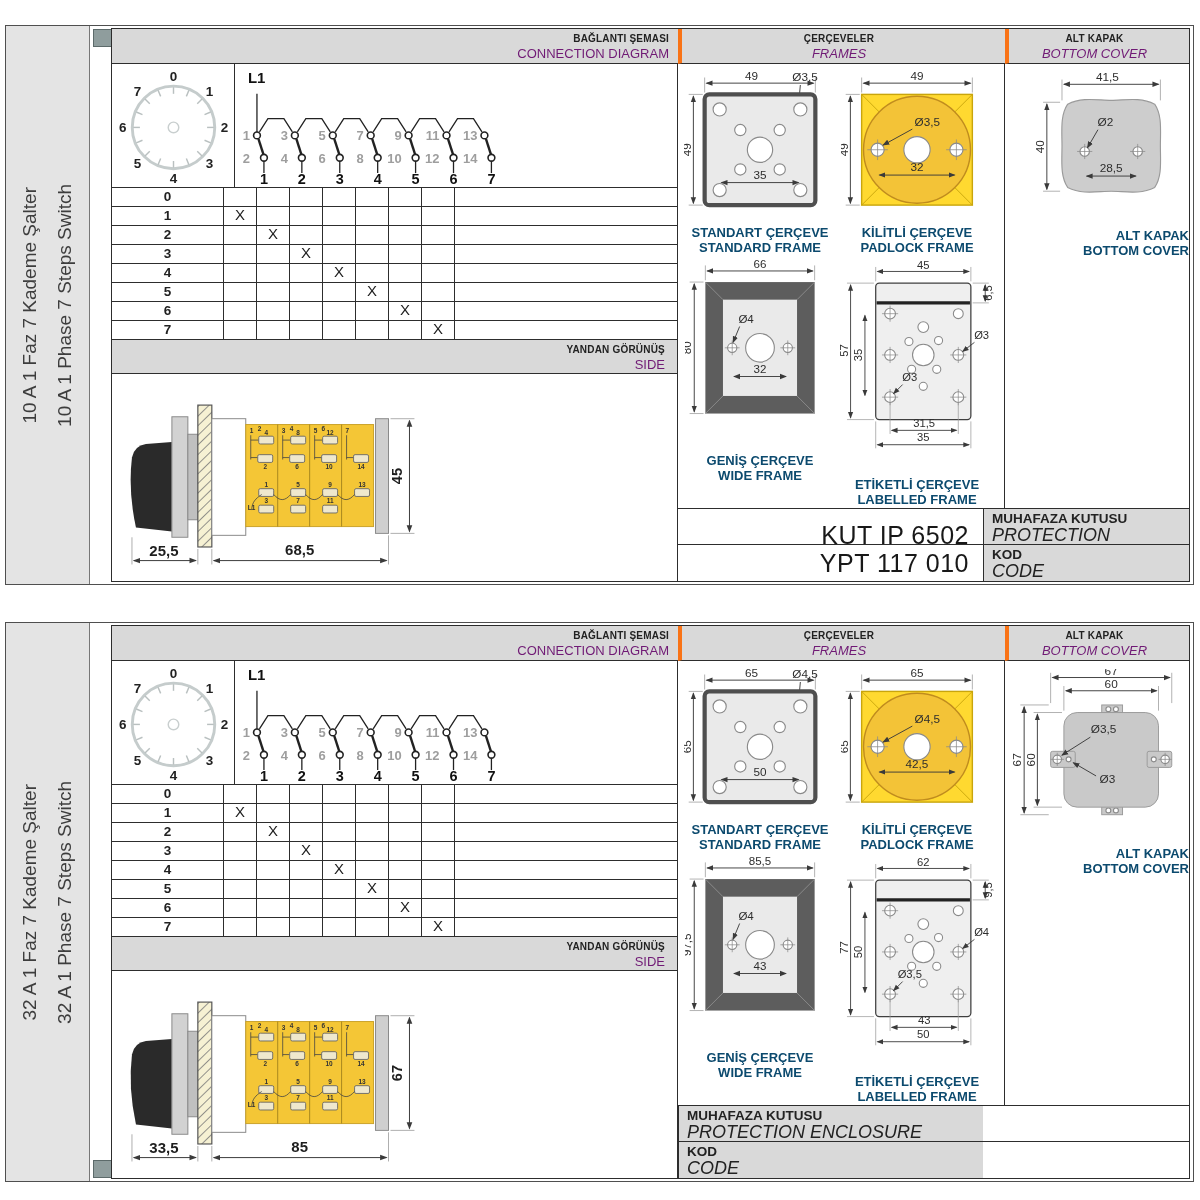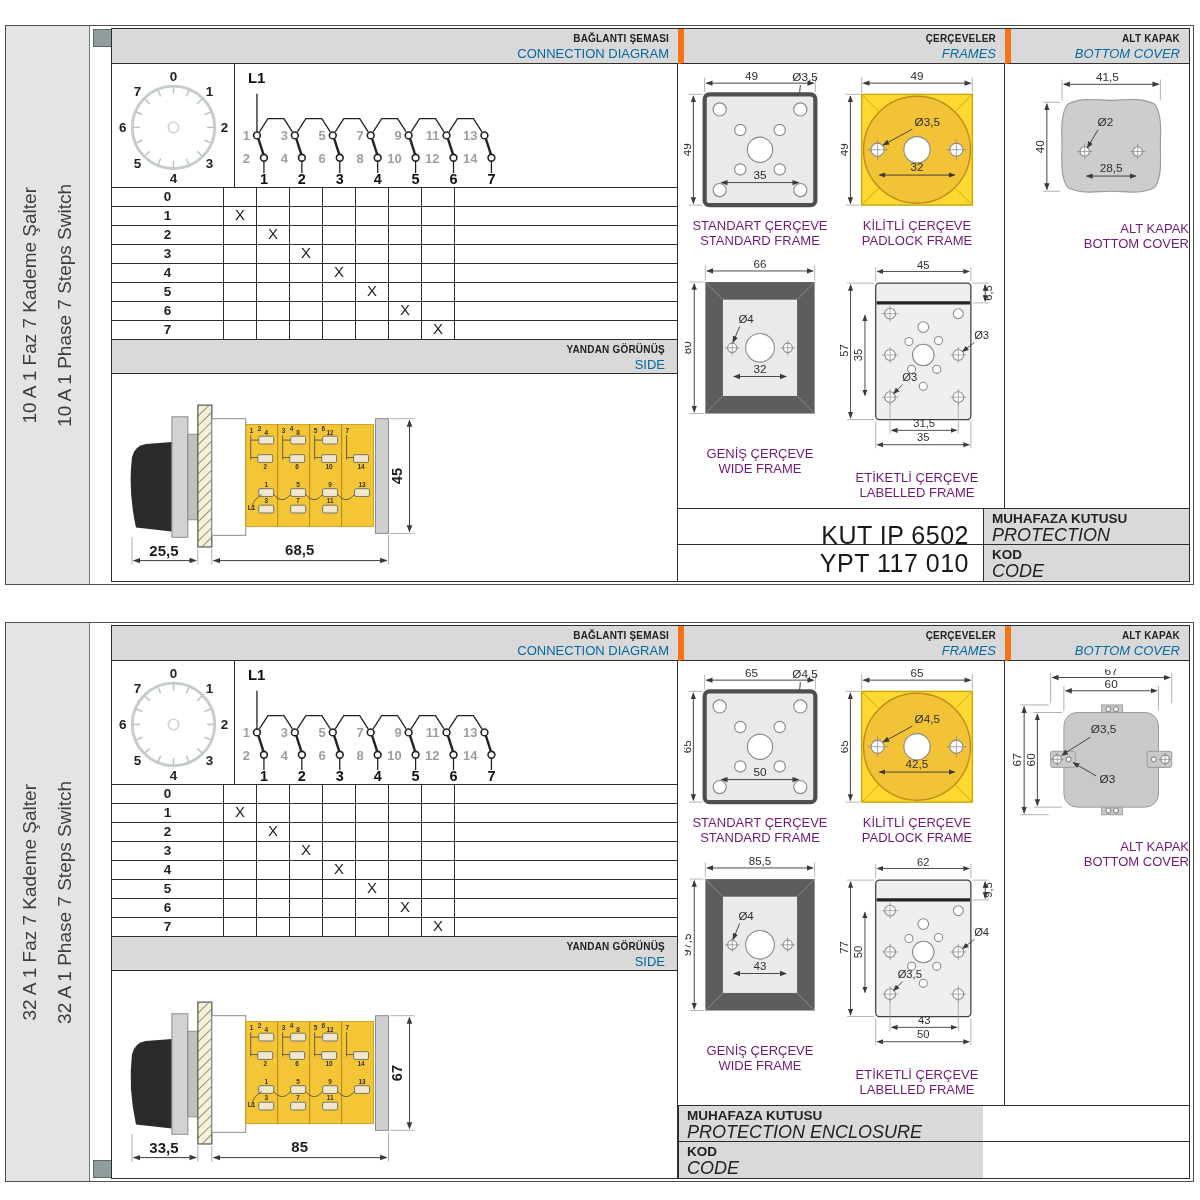--- a/index.html
+++ b/index.html
@@ -5,41 +5,41 @@
   html,body{margin:0;padding:0;background:#fff;}
   body{width:1200px;height:1200px;font-family:"Liberation Sans",sans-serif;color:#222;overflow:hidden;}
   #panels-root{padding-top:25px;}
   .panel{position:relative;width:1189px;height:560px;margin:0 0 37px 5px;border:1.5px solid var(--panel_border,#4f4f4f);background:#fff;box-sizing:border-box;}
   .sidebar{position:absolute;left:0;top:0;bottom:0;width:84px;background:var(--sidebar_bg,#e4e4e4);border-right:1px solid #777;display:flex;align-items:center;justify-content:center;gap:13px;box-sizing:border-box;}
   .vtext{writing-mode:vertical-rl;transform:rotate(180deg);font-size:19px;color:#3d3d3d;white-space:nowrap;}
   .marker{position:absolute;left:87px;width:20px;height:18px;background:var(--marker,#8f9d9d);border:1px solid #5c6a6a;box-sizing:border-box;}
   .marker.top{top:3px;} .marker.bottom{bottom:3px;}
   .main{position:absolute;left:105px;top:2px;right:3px;bottom:2px;border:1.5px solid var(--line_dark,#2d2d2d);display:grid;grid-template-columns:566px 327px 1fr;grid-template-rows:35px 1fr 36px 37px;box-sizing:border-box;background:#fff;}
   .hdr{background:var(--header_bg,#d9d9d9);border-bottom:1.5px solid var(--line_dark,#2d2d2d);text-align:right;padding:2px 9px 0 0;box-sizing:border-box;line-height:15px;}
-  .hdr-frames,.hdr-cover{border-left:6px solid #f97316;}
+  .hdr-frames,.hdr-cover{border-left:4px solid #f97316;text-align:center;}
   .hdr-tr{font-weight:700;font-size:10px;letter-spacing:.2px;}
-  .hdr-en{font-size:13px;color:#0369a1;}
+  .hdr-en{font-size:13px;color:#701a75;}
   .it{font-style:italic;}
   .conn{grid-column:1;grid-row:2/5;border-right:1.5px solid var(--line_dark,#2d2d2d);display:flex;flex-direction:column;box-sizing:border-box;}
   .conn-top{display:grid;grid-template-columns:123px 1fr;height:123px;flex:0 0 auto;}
   .dial-box{border-right:1.5px solid var(--line_dark,#2d2d2d);box-sizing:border-box;display:flex;align-items:center;justify-content:center;}
   .circuit-box{position:relative;}
   .circuit-box svg{display:block;width:100%;height:122px;}
   .step-table{border-top:1.5px solid var(--line_dark,#2d2d2d);}
   .st-row{display:grid;grid-template-columns:112px repeat(7,33px) 1fr;height:19px;border-bottom:1.5px solid var(--line_dark,#2d2d2d);box-sizing:border-box;}
   .st-label{border-right:1.5px solid var(--line_dark,#2d2d2d);text-align:center;font-weight:700;font-size:13.5px;line-height:17px;box-sizing:border-box;}
   .st-cell{border-right:1.5px solid var(--line_dark,#2d2d2d);text-align:center;font-size:15px;line-height:16px;box-sizing:border-box;}
   .side-hdr{height:34px;background:var(--header_bg,#d9d9d9);border-bottom:1.5px solid var(--line_dark,#2d2d2d);text-align:right;padding:2px 12px 0 0;box-sizing:border-box;line-height:15px;flex:0 0 auto;}
   .side-area{flex:1;position:relative;}
   .side-area svg{position:absolute;inset:0;width:100%;height:100%;}
   .frames-content{grid-column:2;grid-row:2;border-right:1.5px solid var(--line_dark,#2d2d2d);box-sizing:border-box;padding:6px 8px 0 4px;}
   .frames-grid{display:grid;grid-template-columns:1fr 1fr;grid-template-rows:188px auto;}
   .fcell{text-align:center;}
   .fsvg{display:block;margin:0 auto;}
-  .fcap{font-size:13px;font-weight:400;line-height:15px;color:#701a75;margin-top:7px;}
+  .fcap{font-size:13px;font-weight:700;line-height:15px;color:#0c4a6e;margin-top:14px;}
   .cover-content{grid-column:3;grid-row:2;padding-top:8px;text-align:right;}
   .kut-row,.ypt-row{grid-column:2/4;display:grid;grid-template-columns:1fr 206px;border-top:1.5px solid var(--line_dark,#2d2d2d);box-sizing:border-box;}
   .kut-row{grid-row:3;} .ypt-row{grid-row:4;}
   .code-left{display:flex;align-items:center;justify-content:flex-end;padding-right:14px;font-size:25px;color:#181818;letter-spacing:.5px;}
   .code-right{background:var(--header_bg,#d9d9d9);border-left:1.5px solid var(--line_dark,#2d2d2d);padding:2px 8px;line-height:16px;box-sizing:border-box;text-align:left;}
   .cr-tr{font-weight:700;font-size:13.5px;} .cr-en{font-style:italic;font-size:18px;}
   svg text{font-family:"Liberation Sans",sans-serif;}
   .dim{stroke:#3a3a3a;stroke-width:1;fill:none;}
   .ext{stroke:#999;stroke-width:.8;fill:none;}
   .dimtxt{font-size:12.5px;fill:#2e2e2e;}

